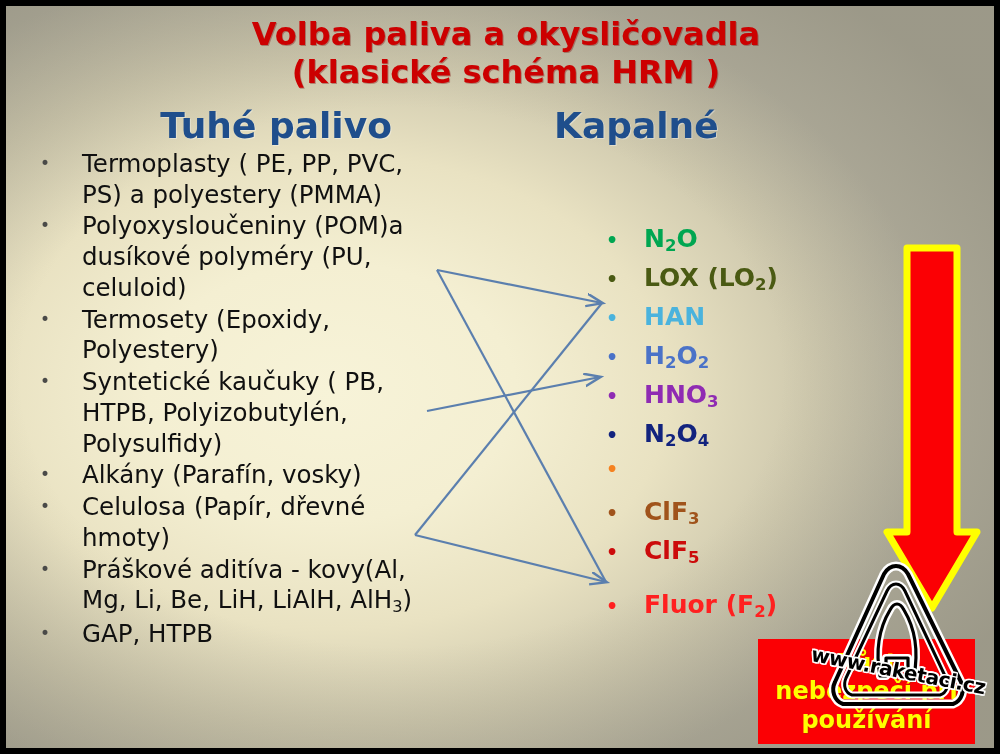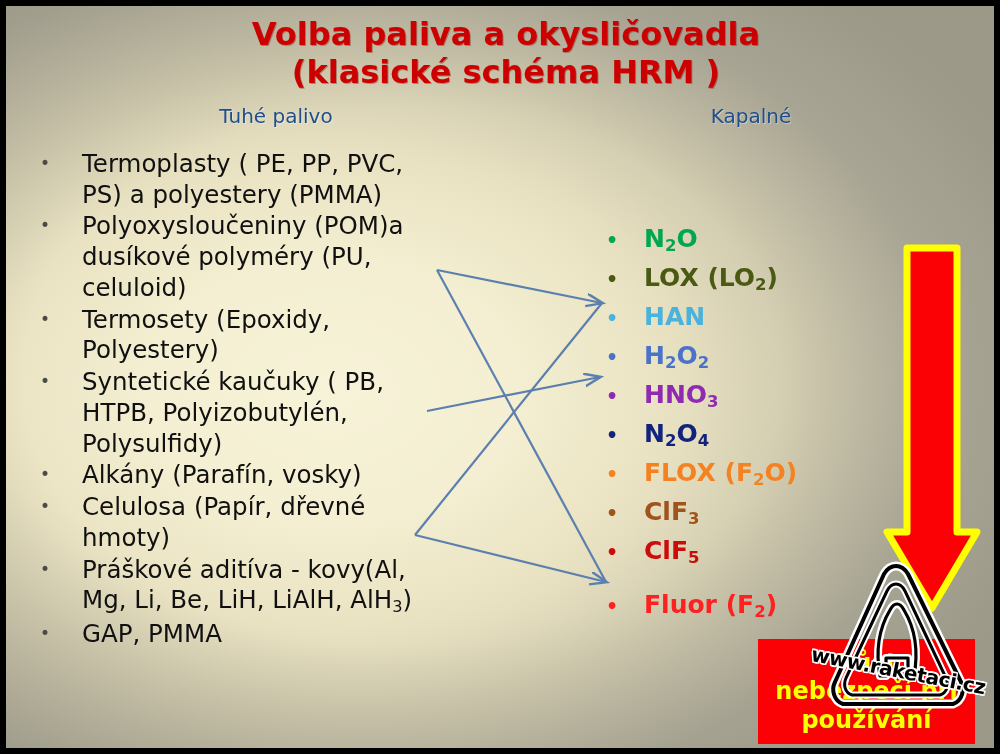--- a/index.html
+++ b/index.html
@@ -46,36 +46,35 @@
     line-height: 1.18;
     letter-spacing: 0px;
     text-shadow: 1px 1px 0 rgba(120,0,0,0.35);
   }
   #title .l2 { display:block; }
 
   
   .col-head {
     position: absolute;
     color: #1f4e8c;
-    font-weight: normal;
-    font-size: 20px;
+    font-weight: bold;
+    font-size: 36px;
     line-height: 1.3;
     text-shadow: 1px 1px 0 rgba(255,255,255,0.35);
   }
   #head-left {
     left: 120px;
     top: 97px;
     width: 300px;
     text-align: center;
   }
   #head-right {
-    left: 590px;
+    left: 548px;
     top: 97px;
     width: 310px;
-    text-align: center;
   }
 
   
   #left-list {
     position: absolute;
     left: 26px;
     top: 143px;
     width: 420px;
     color: #101010;
     font-size: 24.5px;
@@ -232,21 +231,21 @@
       <div class="li">
         <span class="bul">•</span>
         <span class="txt">Celulosa (Papír, dřevné hmoty)</span>
       </div>
       <div class="li">
         <span class="bul">•</span>
         <span class="txt">Práškové aditíva - kovy(Al, Mg, Li, Be, LiH, LiAlH, AlH<sub>3</sub>)</span>
       </div>
       <div class="li">
         <span class="bul">•</span>
-        <span class="txt">GAP, PMMA</span>
+        <span class="txt">GAP, HTPB</span>
       </div>
     </div>
 
   <div id="right-list">
       <div class="li">
         <span class="bul" style="color: rgb(0, 166, 81);">•</span>
         <span class="txt" style="color: rgb(0, 166, 81);">N<sub>2</sub>O</span>
       </div>
       <div class="li">
         <span class="bul" style="color: rgb(74, 90, 19);">•</span>
@@ -263,21 +262,20 @@
       <div class="li">
         <span class="bul" style="color: rgb(143, 43, 179);">•</span>
         <span class="txt" style="color: rgb(143, 43, 179);">HNO<sub>3</sub></span>
       </div>
       <div class="li">
         <span class="bul" style="color: rgb(18, 35, 126);">•</span>
         <span class="txt" style="color: rgb(18, 35, 126);">N<sub>2</sub>O<sub>4</sub></span>
       </div>
       <div class="li">
         <span class="bul" style="color: rgb(245, 130, 32);">•</span>
-        <span class="txt" style="color: rgb(245, 130, 32);">FLOX (F<sub>2</sub>O)</span>
       </div>
       <div class="li">
         <span class="bul" style="color: rgb(160, 83, 27);">•</span>
         <span class="txt" style="color: rgb(160, 83, 27);">ClF<sub>3</sub></span>
       </div>
       <div class="li">
         <span class="bul" style="color: rgb(204, 11, 11);">•</span>
         <span class="txt" style="color: rgb(204, 11, 11);">ClF<sub>5</sub></span>
       </div>
       <div class="li">

